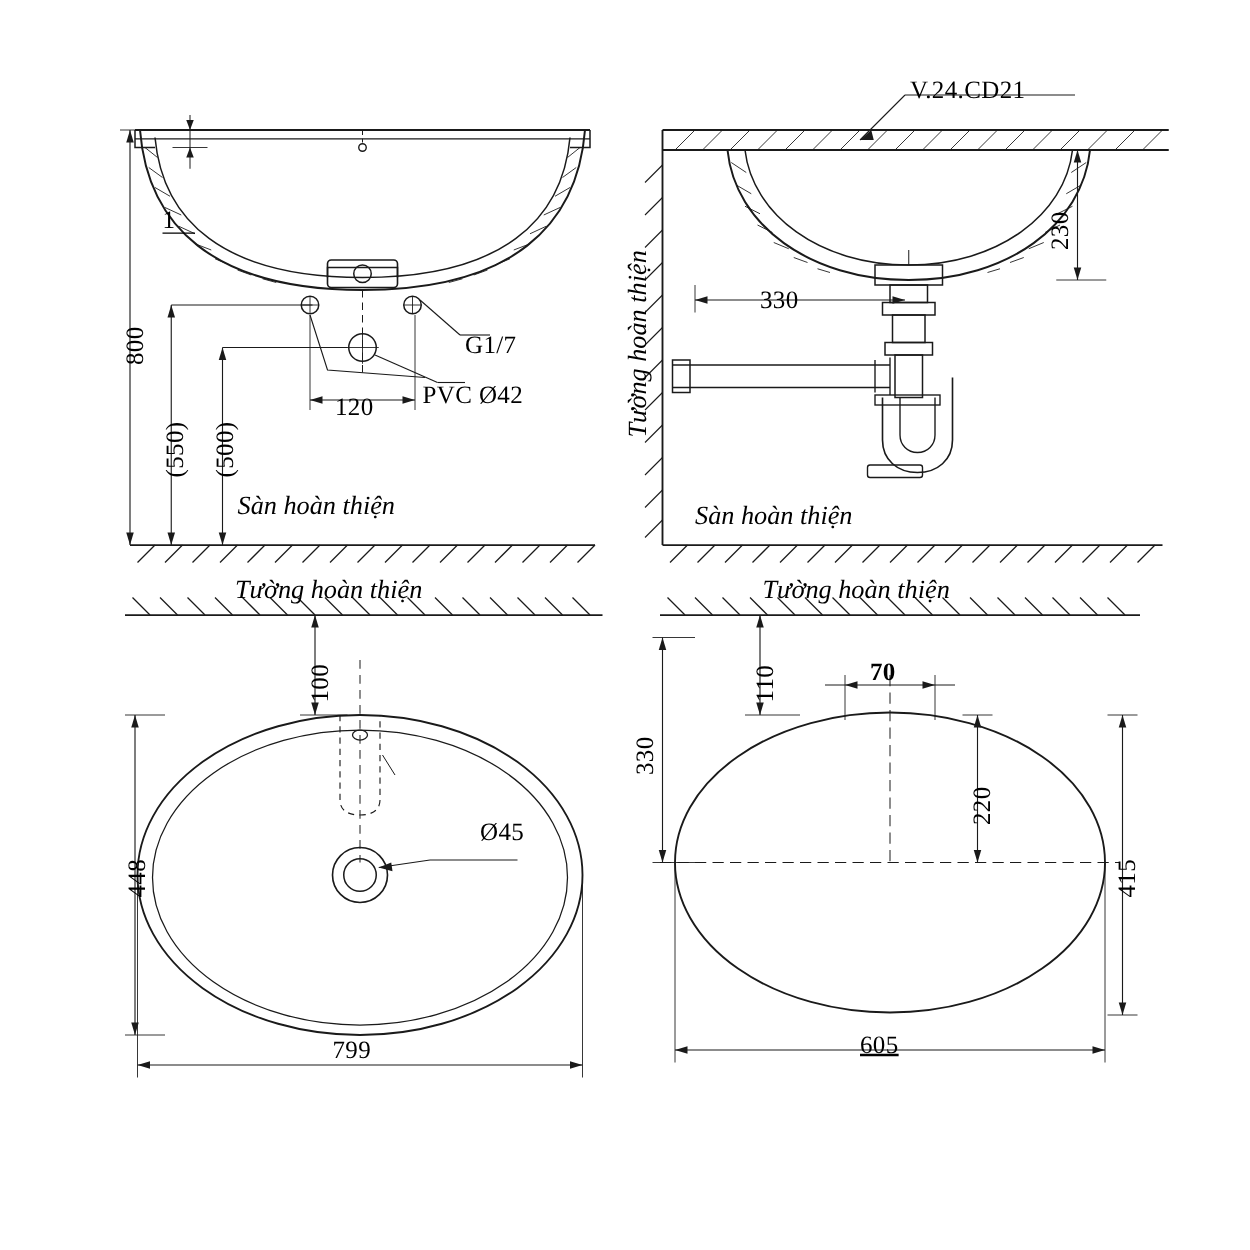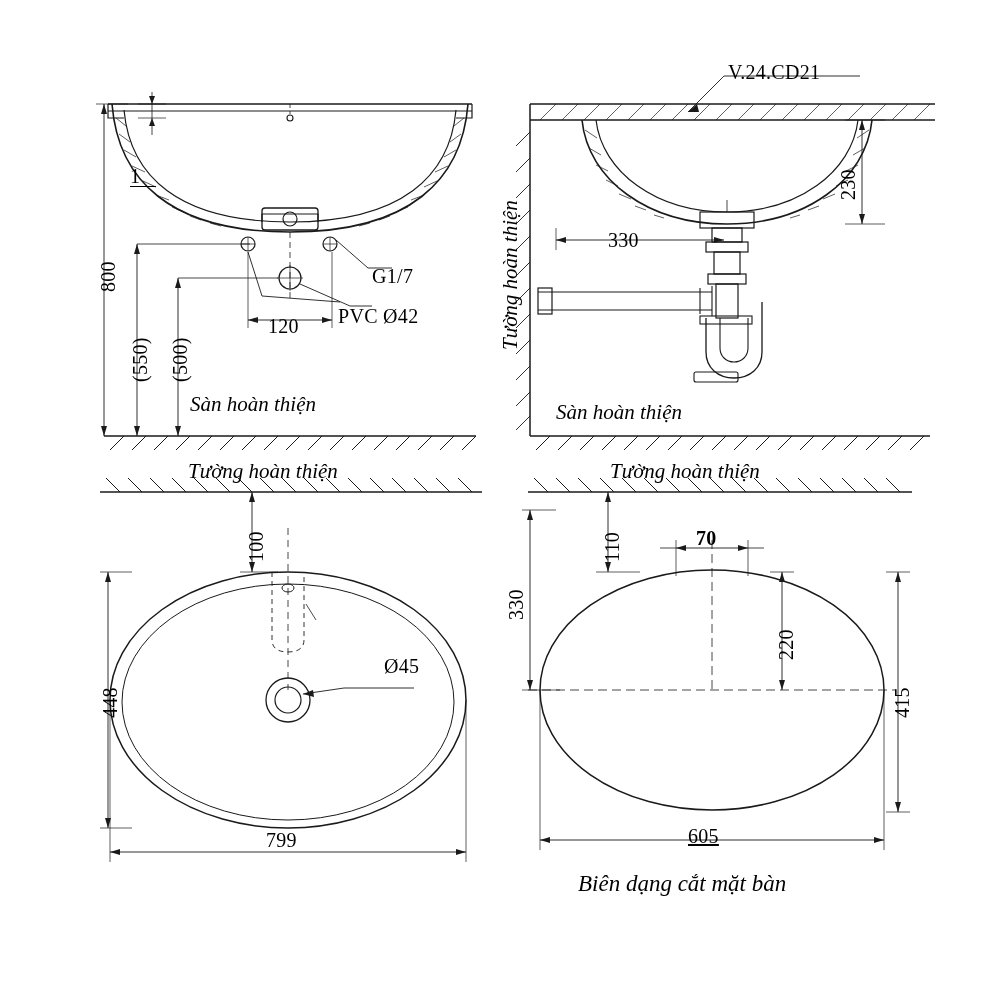--- a/index.html
+++ b/index.html
@@ -454,15 +454,14 @@
   <div class="lbl num" style="left:696px; top:528px;font-weight:bold;">70</div>
 
   <div class="lbl num vert" style="left:506px; top:620px;">330</div>
 
   <div class="lbl num vert" style="left:776px; top:660px;">220</div>
 
   <div class="lbl num vert" style="left:892px; top:718px;">415</div>
 
   <div class="lbl num" style="left:688px; top:826px;text-decoration:underline;">605</div>
 
-  <div class="lbl it" style="left:578px; top:872px; font-size:23px;">Biên dạng cắt mặt bàn</div>
 
 </div>
 
 </body></html>

